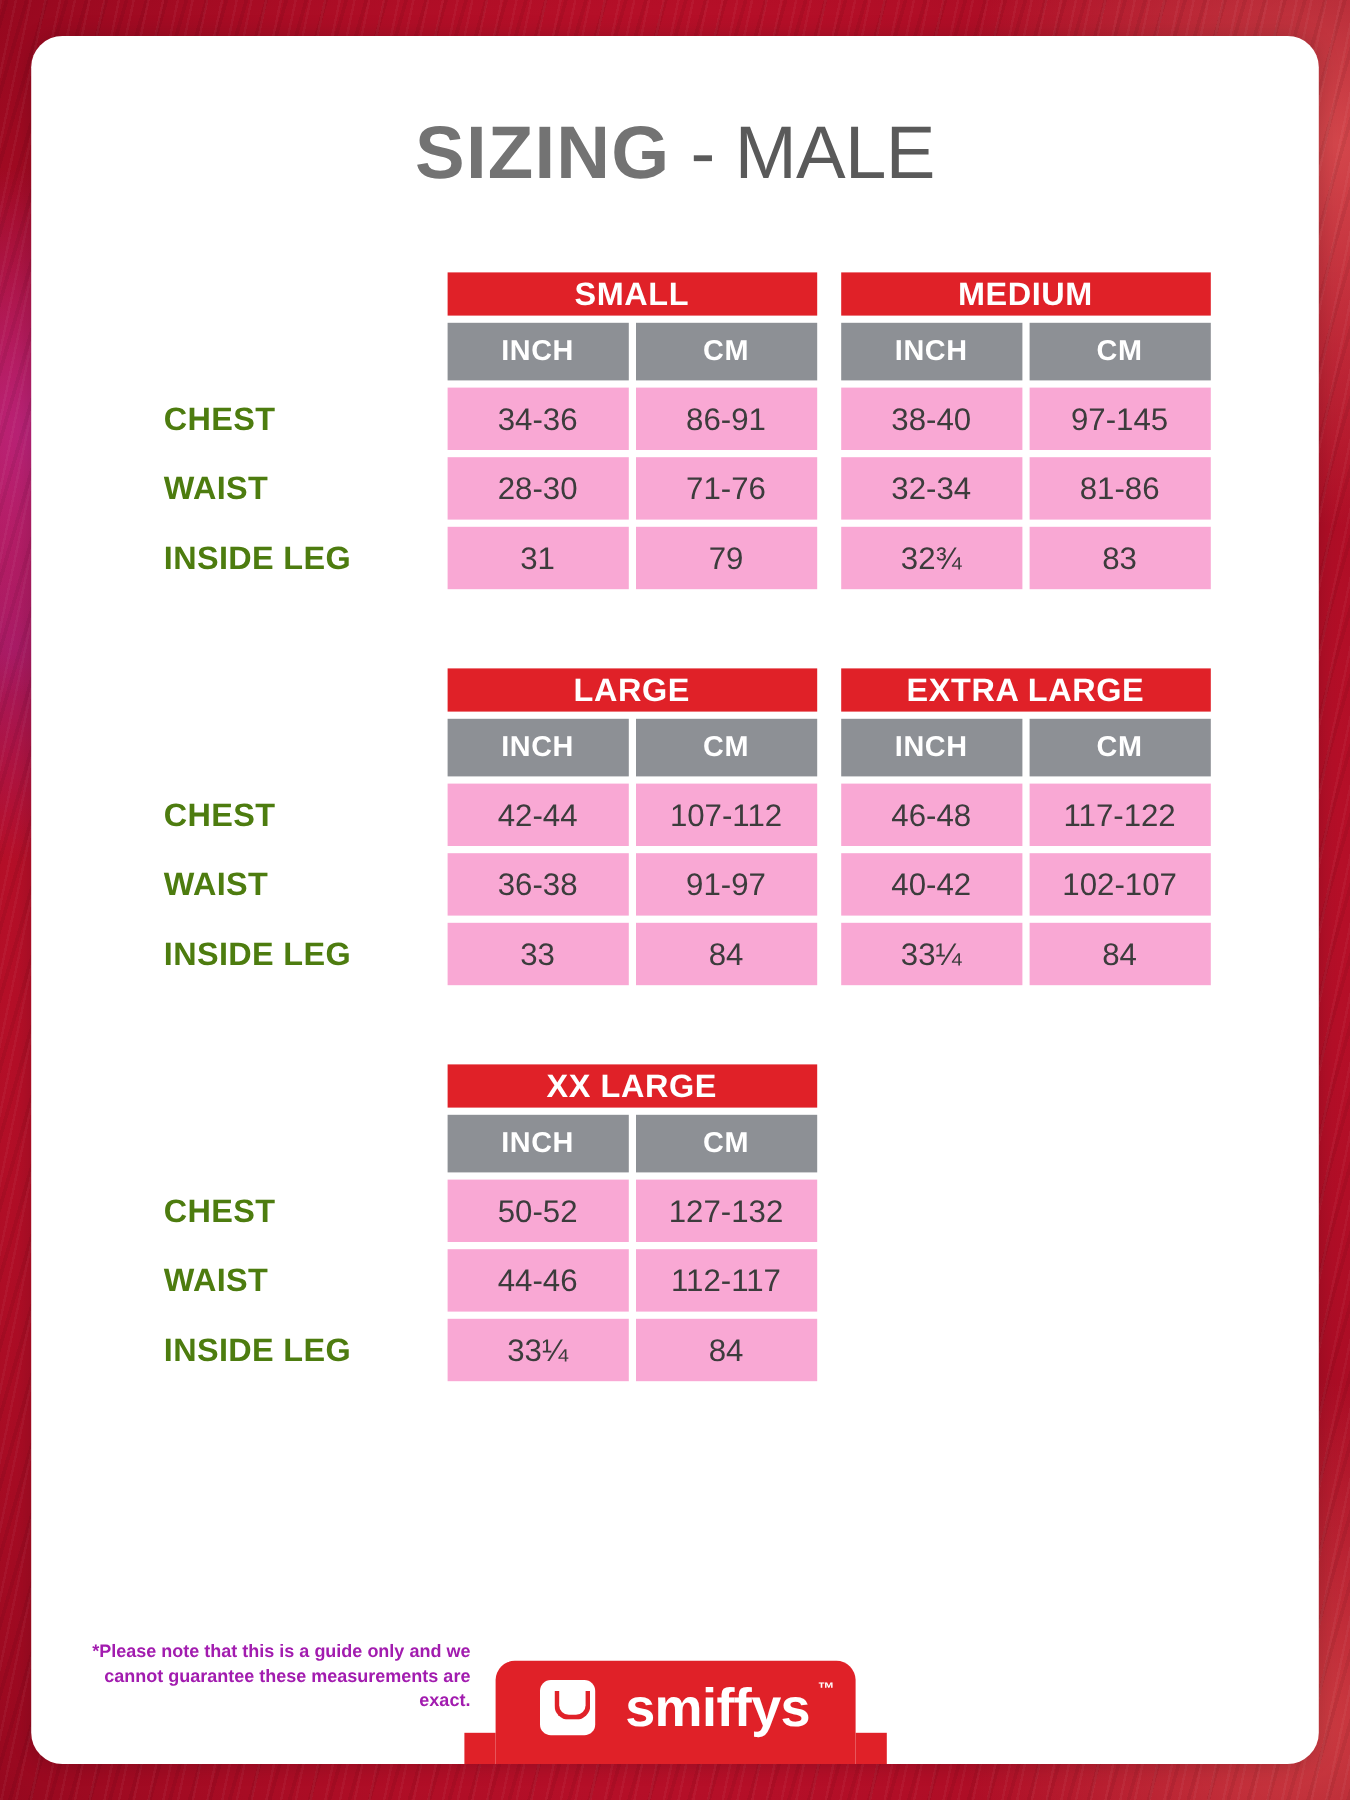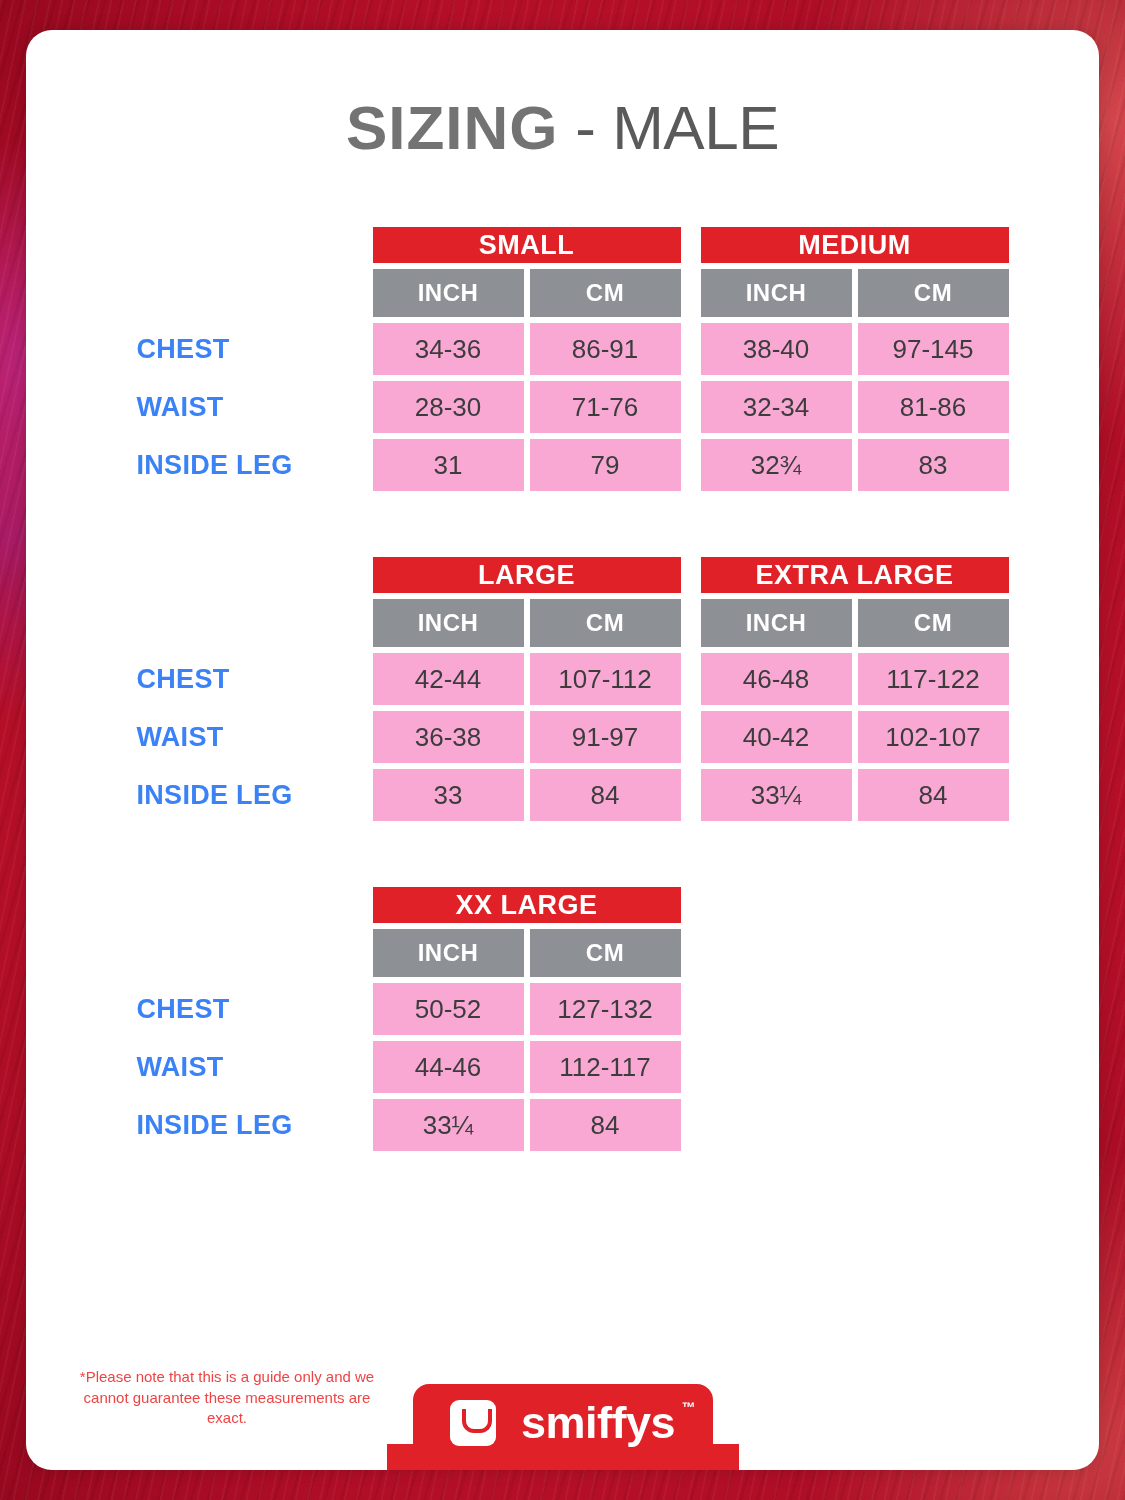--- a/index.html
+++ b/index.html
@@ -71,21 +71,21 @@
     border-spacing: 6px 6px;
     margin: 0 auto;
     table-layout: fixed;
   }
   table.size-table td, table.size-table th { padding: 0; }
 
   .rowlabel {
     width: 250px;
     text-align: left;
     padding-left: 20px !important;
-    color: #3b82f6;
+    color: #4d7c0f;
     font-size: 27px;
     font-weight: 700;
     letter-spacing: .3px;
     white-space: nowrap;
   }
   .spacer-cell { width: 250px; }
 
   .sizehdr {
     background: #e02128;
     color: #fff;
@@ -121,25 +121,25 @@
     left: 0;
     right: 0;
     bottom: 0;
     height: 110px;
   }
   .note {
     position: absolute;
     left: 36px;
     bottom: 42px;
     width: 330px;
-    text-align: center;
+    text-align: right;
     font-size: 15px;
     line-height: 1.35;
-    color: #ef4444;
-    font-weight: 400;
+    color: #a21caf;
+    font-weight: 700;
   }
   .logo-tab {
     position: absolute;
     left: 50%;
     transform: translateX(-50%);
     bottom: 0;
     width: 300px;
     height: 86px;
     background: #e02128;
     border-radius: 16px 16px 0 0;

